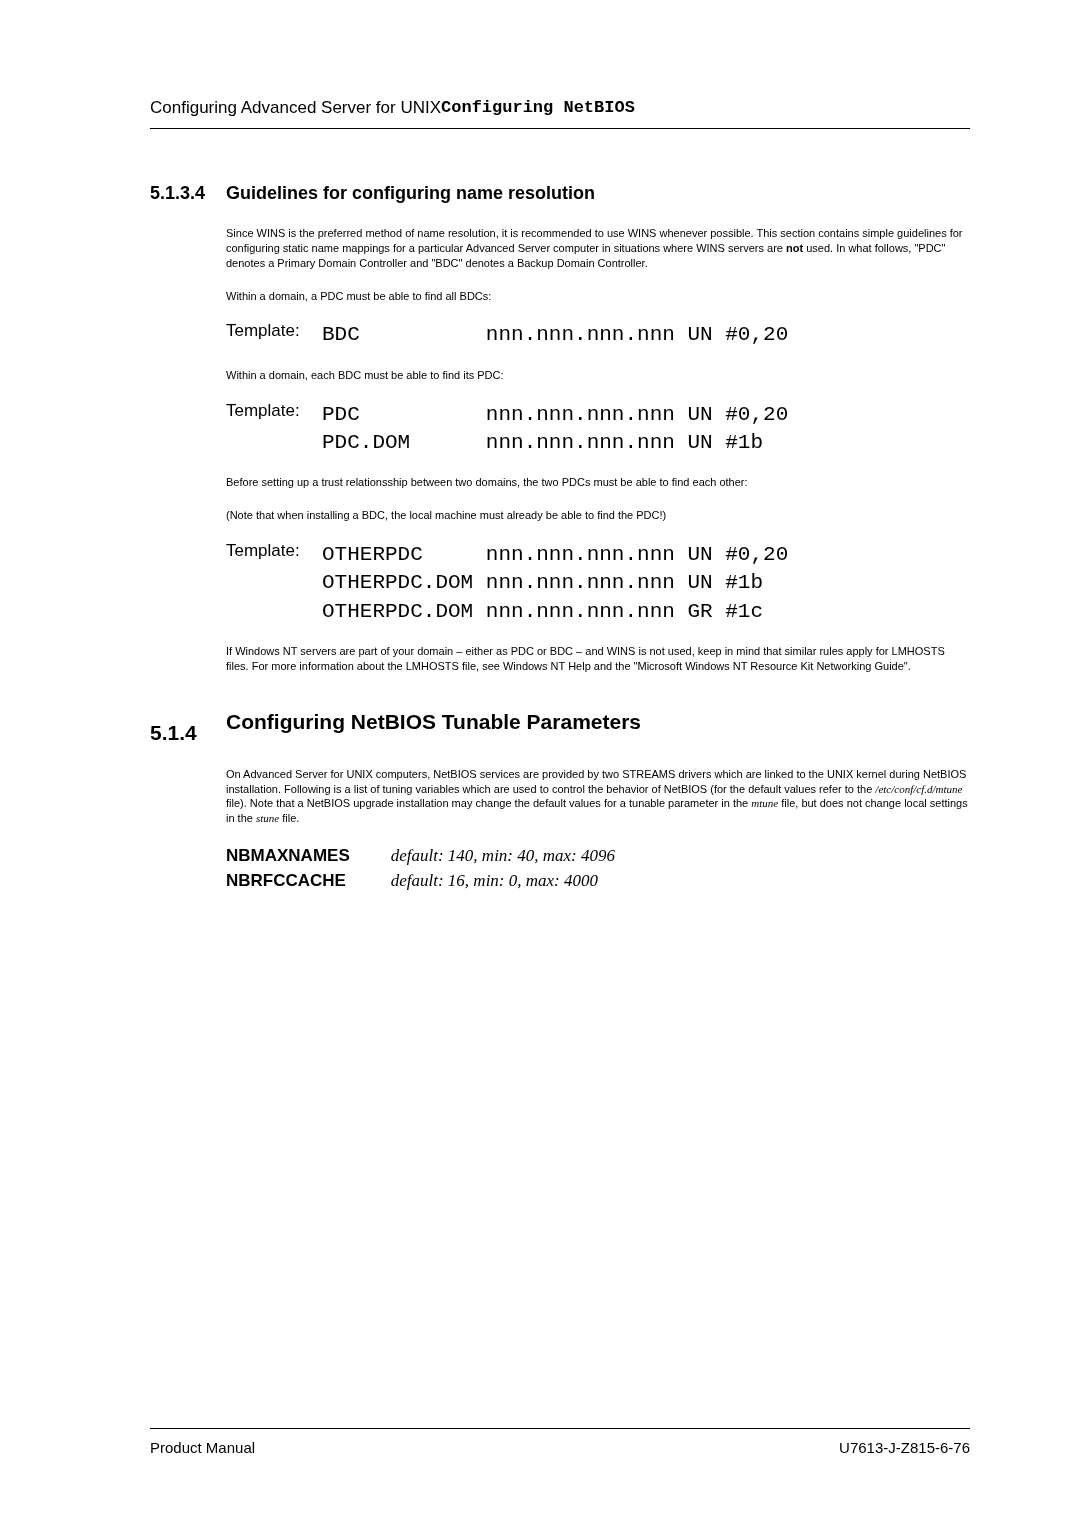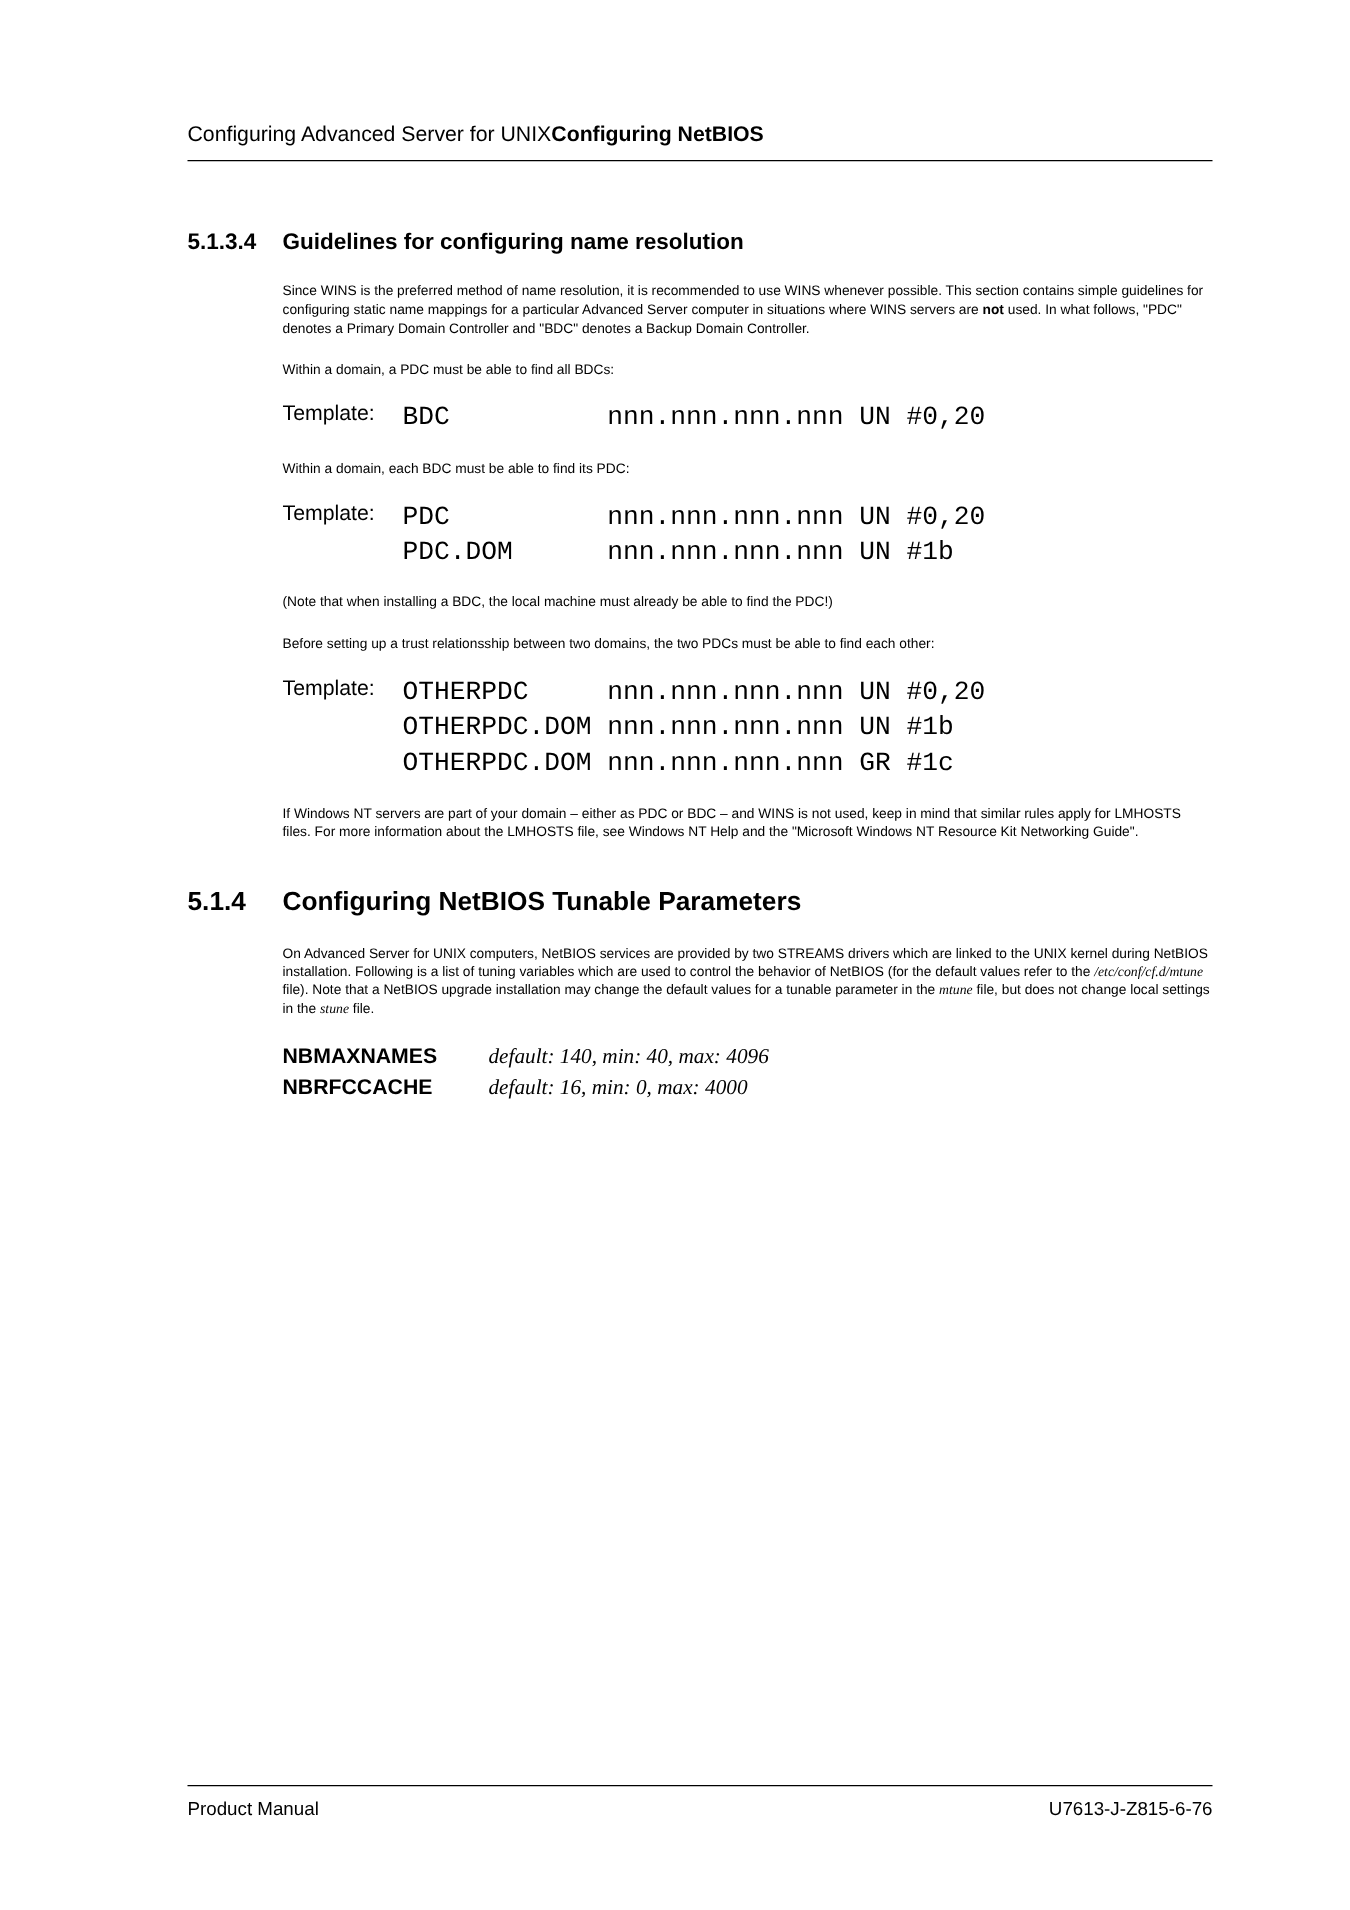--- a/index.html
+++ b/index.html
@@ -19,21 +19,21 @@
     box-sizing: border-box;
   }
   .running-head {
     display: flex;
     justify-content: flex-start;
     font-size: 17px;
     padding-bottom: 10px;
     border-bottom: 1.5px solid #000;
     margin-bottom: 54px;
   }
-  .running-head .right { font-weight: bold; }
+  .running-head .right { font-weight: bold; font-family: Liberation Mono, monospace; }
   .h3 {
     font-weight: bold;
     font-size: 18px;
     margin: 0 0 22px 0;
     display: flex;
   }
   .h3 .num { width: 76px; flex: 0 0 76px; margin-left: -76px; }
   .content-block { margin-left: 76px; }
   .para {
     font-size: 11px;
@@ -48,21 +48,21 @@
   }
   .tmpl-row { margin: 0 0 18px 0; font-size: 17px; }
   .tmpl-label { display: inline-block; width: 96px; vertical-align: top; }
   .tmpl-body { display: inline-block; vertical-align: top; white-space: pre; font-family: "Courier New", Courier, monospace; }
   .h2 {
     font-weight: bold;
     font-size: 21px;
     margin: 36px 0 22px 0;
     display: flex;
   }
-  .h2 .num { width: 76px; flex: 0 0 76px; margin-left: -76px; }
+  .h2 .num { width: 76px; flex: 0 0 76px; margin-left: -76px; margin-top: 11px; }
   .defs { font-size: 17px; line-height: 1.45; }
   .defs .dt { font-weight: bold; display: inline-block; width: 160px; }
   .defs .dd { font-style: italic; font-family: Georgia, 'Times New Roman', serif; }
   .footer {
     position: absolute;
     left: 150px;
     right: 110px;
     bottom: 72px;
     border-top: 1px solid #000;
     padding-top: 10px;
@@ -99,23 +99,23 @@
       <span class="tmpl-label">Template:</span><span class="tmpl-body mono">BDC          nnn.nnn.nnn.nnn UN #0,20</span>
     </div>
 
     <p class="para">Within a domain, each BDC must be able to find its PDC:</p>
 
     <div class="tmpl-row">
       <span class="tmpl-label">Template:</span><span class="tmpl-body mono">PDC          nnn.nnn.nnn.nnn UN #0,20
 PDC.DOM      nnn.nnn.nnn.nnn UN #1b</span>
     </div>
 
+    <p class="para">Before setting up a trust relationsship between two domains, the two PDCs must be able to find each other:</p>
+
     <p class="para">(Note that when installing a BDC, the local machine must already be able to find the PDC!)</p>
-
-    <p class="para">Before setting up a trust relationsship between two domains, the two PDCs must be able to find each other:</p>
 
     <div class="tmpl-row">
       <span class="tmpl-label">Template:</span><span class="tmpl-body mono">OTHERPDC     nnn.nnn.nnn.nnn UN #0,20
 OTHERPDC.DOM nnn.nnn.nnn.nnn UN #1b
 OTHERPDC.DOM nnn.nnn.nnn.nnn GR #1c</span>
     </div>
 
     <p class="para">If Windows NT servers are part of your domain – either as PDC or BDC – and WINS is not used, keep in mind that similar rules apply for LMHOSTS files. For more information about the LMHOSTS file, see Windows NT Help and the "Microsoft Windows NT Resource Kit Networking Guide".</p>
 
     <div class="h2">

